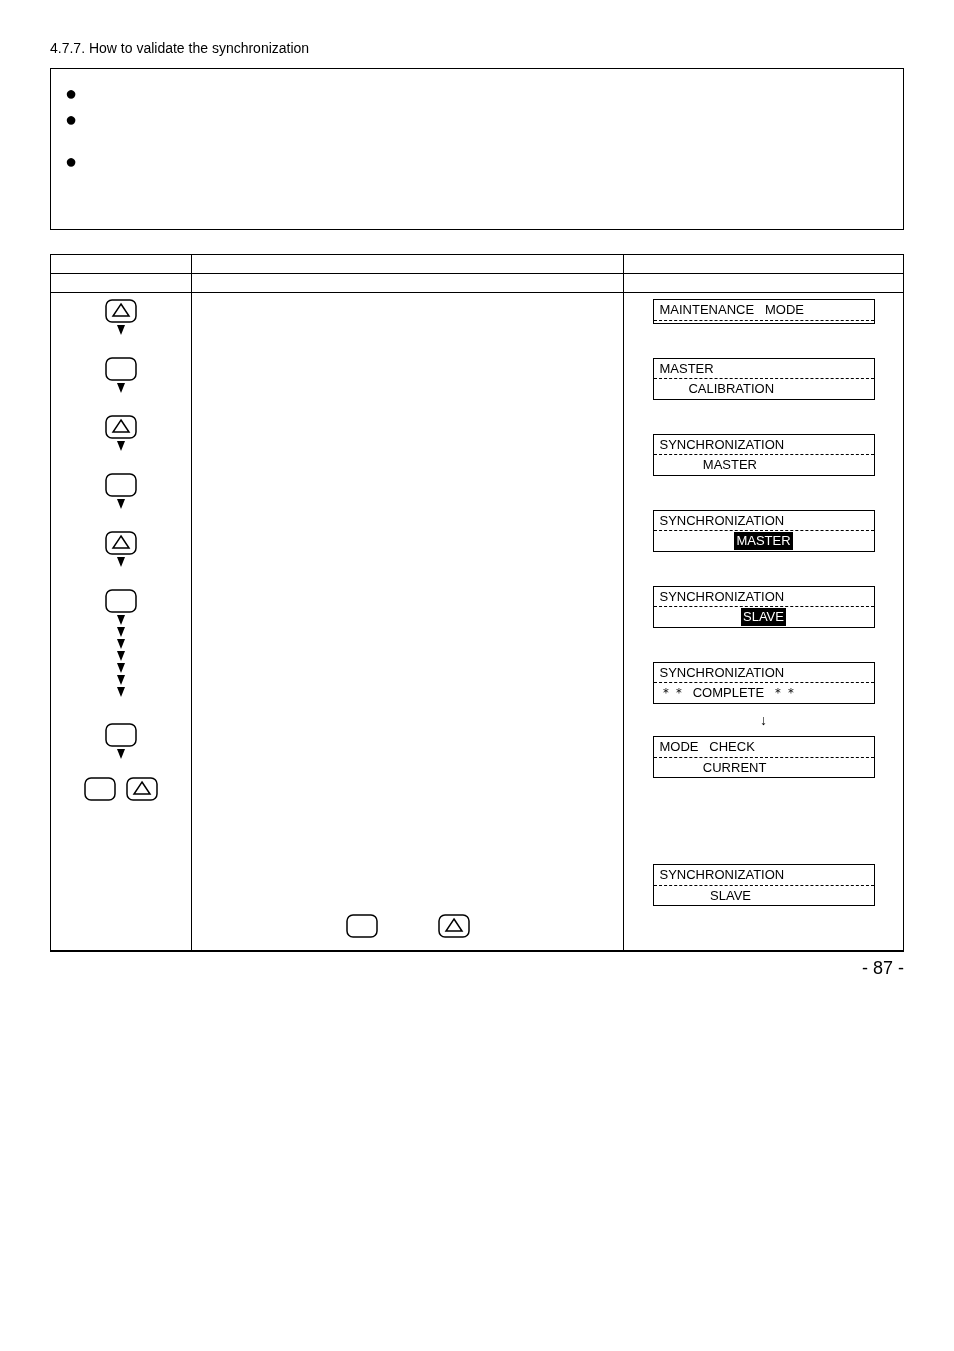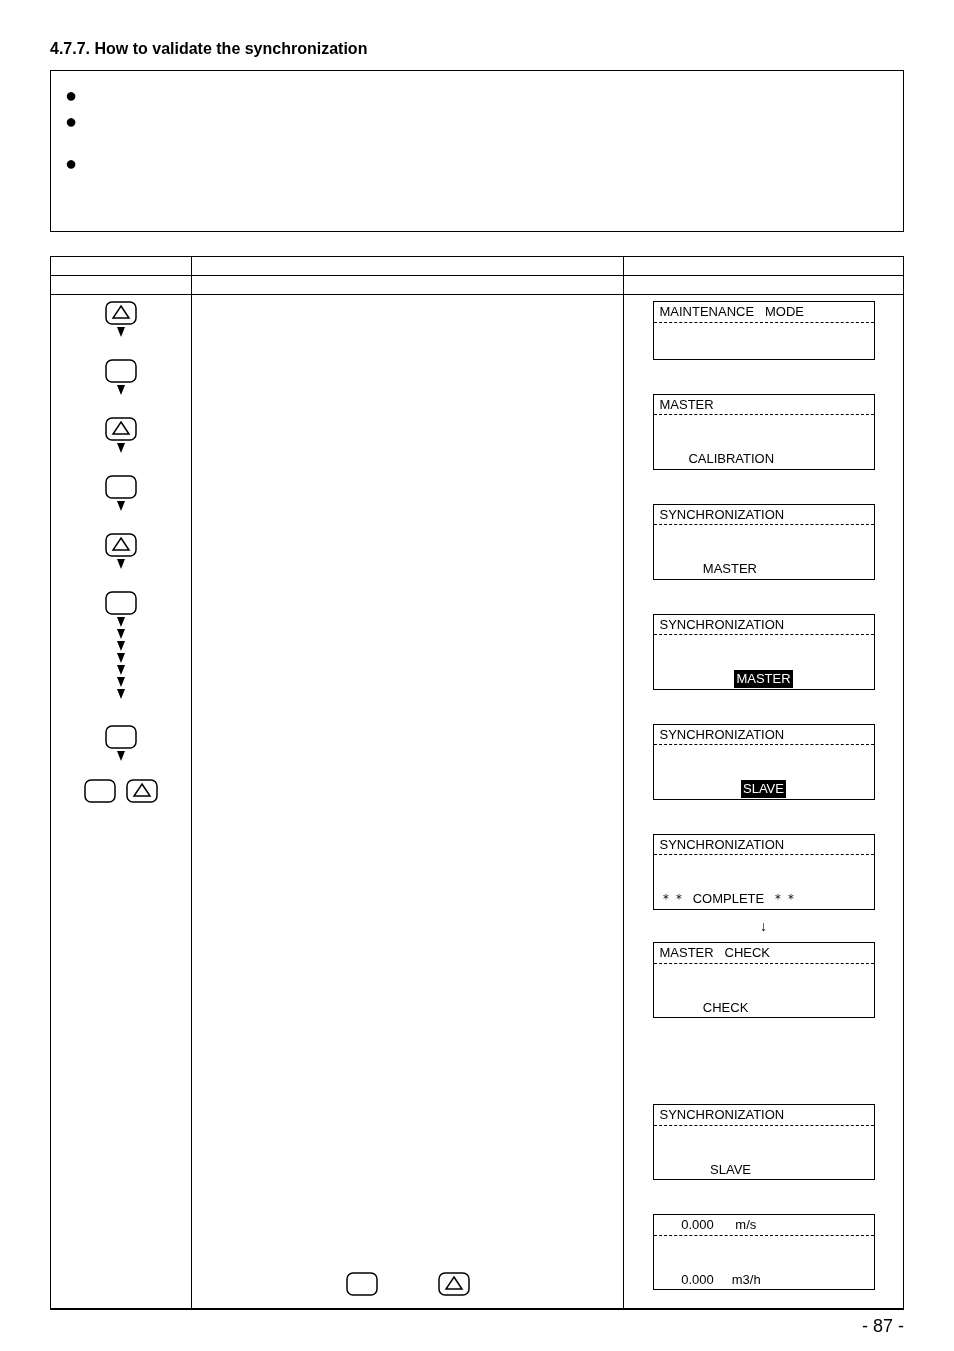--- a/index.html
+++ b/index.html
@@ -5,22 +5,22 @@
   body {
     font-family: Arial, Helvetica, sans-serif;
     margin: 0;
     padding: 40px 50px;
     width: 954px;
     box-sizing: border-box;
     font-size: 14px;
     color: #000;
   }
   .heading {
-    font-size: 16px;
-    font-weight: bold;
+    font-size: 14px;
+    font-weight: normal;
     margin-bottom: 12px;
   }
   .outer-box {
     border: 1px solid #000;
     padding: 10px 14px;
     margin-bottom: 24px;
     min-height: 140px;
   }
   .bullet {
     font-size: 20px;
@@ -54,21 +54,20 @@
   .screen .row1 {
     padding: 1px 6px;
     border-bottom: 1px dashed #000;
     white-space: pre;
   }
   .screen .row2 {
     padding: 1px 6px;
     white-space: pre;
     display:flex;
     align-items:center;
-    margin-top:34px;
   }
   .inv {
     background: #000;
     color: #fff;
     padding: 0 2px;
   }
   .arrow-down {
     font-size: 14px;
   }
   svg { display:block; }
@@ -233,32 +232,28 @@
       <div class="row1">SYNCHRONIZATION</div>
       <div class="row2" style="justify-content:center;"><span class="inv">SLAVE</span></div>
     </div>
     <div style="height:18px"></div>
     <div class="screen">
       <div class="row1">SYNCHRONIZATION</div>
       <div class="row2">＊＊  COMPLETE  ＊＊</div>
     </div>
     <div class="arrow-down">↓</div>
     <div class="screen">
-      <div class="row1">MASTER   CHECK</div>
-      <div class="row2">            CHECK</div>
+      <div class="row1">MODE   CHECK</div>
+      <div class="row2">            CURRENT</div>
     </div>
     <div style="height:70px"></div>
     <div class="screen">
       <div class="row1">SYNCHRONIZATION</div>
       <div class="row2">              SLAVE</div>
     </div>
     <div style="height:18px"></div>
-    <div class="screen">
-      <div class="row1">      0.000      m/s</div>
-      <div class="row2">      0.000     m3/h</div>
-    </div>
     <div style="height:4px"></div>
   </div>
 </div>
 
 <div class="footer-line">
   <span>- 87 -</span>
 </div>
 
 </body></html>

